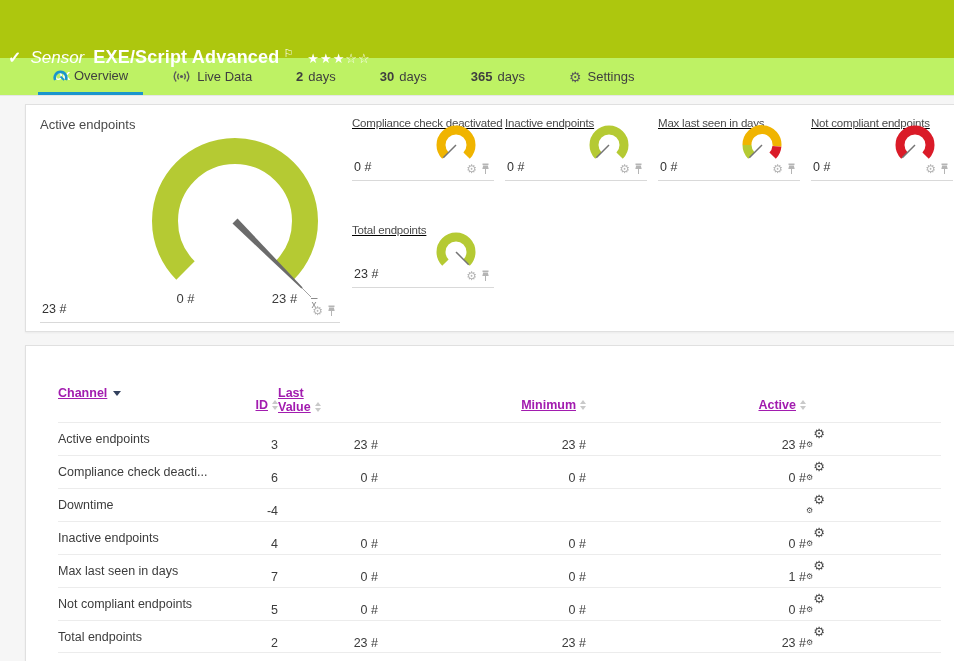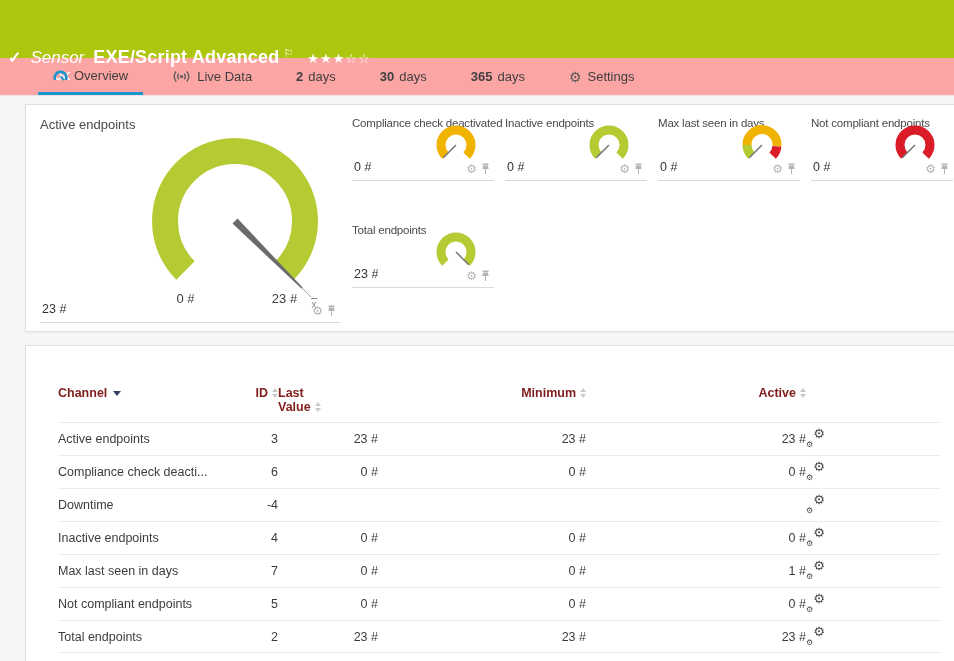--- a/index.html
+++ b/index.html
@@ -10,21 +10,21 @@
   .sensor-header { height:58px; background:#adc70e; color:#fff; padding:7px 10px 0 8px; }
   .sh-line1 { display:flex; align-items:baseline; }
   .check { font-size:16px; font-weight:bold; margin-right:9px; }
   .kind { font-style:italic; font-size:17px; margin-right:9px;margin-top:41px; }
   .sh-title { font-size:18px; font-weight:bold; letter-spacing:0.2px; }
   .flag { font-size:11px; margin-left:4px; position:relative; top:-6px; }
   .stars { font-size:13px; letter-spacing:1px; margin-left:14px; }
   .sh-status { font-size:11px; font-weight:bold; margin:2px 0 0 46px; }
 
   
-  .tab-bar { height:38px; display:flex; align-items:stretch; background:#fca5a5;
+  .tab-bar { height:38px; display:flex; align-items:stretch; background:#bef264;
     border-bottom:1px solid #e6e6e6; padding-left:38px; }
   .tab { display:flex; align-items:center; padding:0 15px; font-size:13px;
     color:#3f3f3f; cursor:pointer; white-space:nowrap; position:relative; margin-right:14px; }
   .tab .ticon { margin-right:6px; display:inline-flex; align-items:center; }
   .tab.active { border-bottom:3px solid #1b95cc; }
   .tab .num { font-weight:bold; margin-right:5px; }
   .gear-glyph { font-size:14px; color:#5a5a5a; font-family:"DejaVu Sans", sans-serif; }
 
   
   .content { background:#f6f6f6; height:565px; padding-top:8px; }
@@ -32,37 +32,37 @@
     border:1px solid #e0e0e0; box-shadow:0 1px 2px rgba(0,0,0,.05); }
   .panel-gauges { height:228px; padding:12px 0 0 14px; display:flex; }
   .panel-table { margin-top:13px; height:320px; padding:40px 0 0 32px; }
 
   
   .tile-large { width:300px; height:206px; margin-right:12px; position:relative;
     border-bottom:1px solid #d9d9d9; }
   .tile-title { font-size:13px; color:#4a4a4a; }
   .small-wrap { display:flex; flex-wrap:wrap; width:612px; }
   .tile-small { width:142px; height:64px; margin:0 11px 28px 0; position:relative;
-    border-bottom:1px solid #d9d9d9; }
+    border-bottom:1px solid #d9d9d9;text-decoration:underline; }
   .tile-small .tile-title { font-size:11.5px; white-space:nowrap; letter-spacing:-0.2px; }
   .bgauge { position:absolute; left:75px; top:12px; }
   .sgauge { position:absolute; right:12px; top:4px; }
   .tile-value { position:absolute; left:2px; bottom:6px; font-size:12.5px; color:#333; }
   .tile-icons { position:absolute; right:4px; bottom:4px; display:flex; align-items:center; }
   .tile-icons .tgear { font-size:12px; color:#b5b5b5; margin-right:4px;
     font-family:"DejaVu Sans", sans-serif; }
 
   
   .tbl { width:883px; font-size:12.5px; color:#3c3c3c; }
   .thead { display:grid; grid-template-columns:190px 30px 100px 208px 220px 105px;
-    color:#7f1d1d; font-weight:bold; padding-bottom:8px; align-items:start; }
+    color:#a21caf; font-weight:bold; padding-bottom:8px; align-items:start;text-decoration:underline; }
   .trow { display:grid; grid-template-columns:190px 30px 100px 208px 220px 105px;
     align-items:center; height:33px; border-top:1px solid #ececec; }
   .trow:last-child { border-bottom:1px solid #ececec; }
-  .c-r { text-align:right; }
+  .c-r { text-align:right;margin-top:12px; }
   .c-c { text-align:left; }
   .caret { display:inline-block; margin-left:6px; border-left:4px solid transparent;
     border-right:4px solid transparent; border-top:5px solid #33415e; vertical-align:1px; }
   .sort { display:inline-block; margin-left:4px; vertical-align:-1px; }
   .sort i { display:block; width:0; height:0; border-left:3.5px solid transparent;
     border-right:3.5px solid transparent; }
   .sort .up { border-bottom:4px solid #c9c9c9; margin-bottom:2px; }
   .sort .dn { border-top:4px solid #c9c9c9; }
   .gearpair { position:relative; display:inline-block; width:19px; height:17px;
     cursor:pointer; font-family:"DejaVu Sans", sans-serif; }

